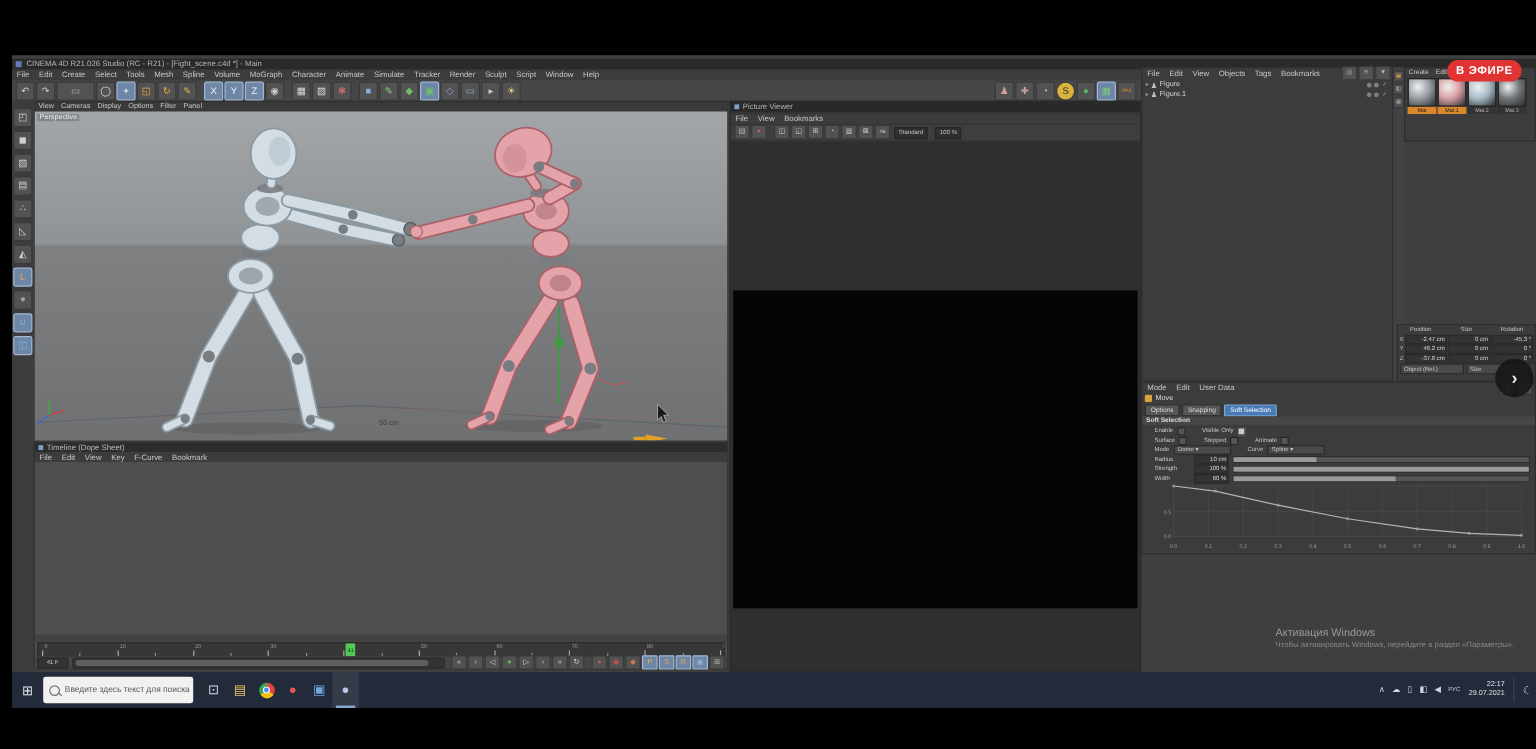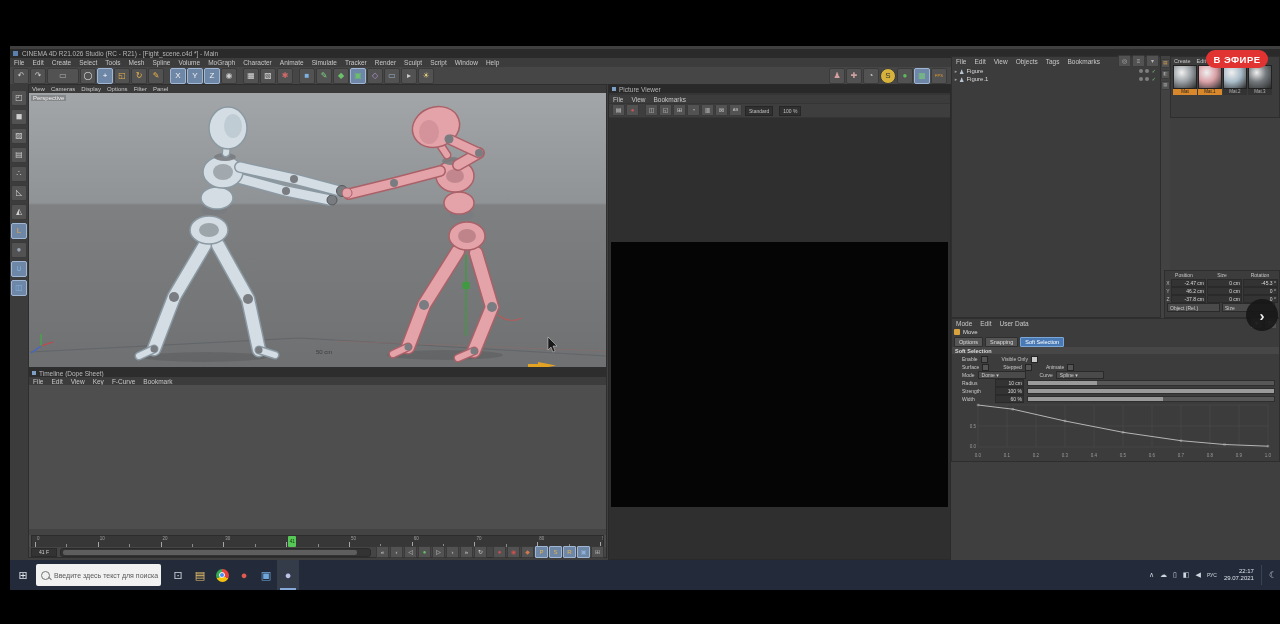--- a/index.html
+++ b/index.html
@@ -802,20 +802,24 @@
           <rect x="47.599999999999994" y="4.999999999999999" width="2.4" height="2.4" fill="#777"></rect>
           <rect x="99.8" y="16.76" width="2.4" height="2.4" fill="#777"></rect>
           <rect x="157.8" y="28.1" width="2.4" height="2.4" fill="#777"></rect>
           <rect x="215.8" y="36.49999999999999" width="2.4" height="2.4" fill="#777"></rect>
           <rect x="259.3" y="40.279999999999994" width="2.4" height="2.4" fill="#777"></rect>
           <rect x="302.8" y="41.959999999999994" width="2.4" height="2.4" fill="#777"></rect>
           <path d="M14.0,2.0L48.8,6.2L101.0,18.0L159.0,29.3L217.0,37.7L260.5,41.5L304.0,43.2" stroke="#b5b5b5" fill="none" stroke-width="1"></path>
         </svg>
     </div>
 
+    <div id="watermark" class="ab">
+      <div id="wm1">Активация Windows</div>
+      <div id="wm2">Чтобы активировать Windows, перейдите в раздел «Параметры».</div>
+    </div>
 
     <div id="taskbar" class="ab">
       <div id="start">⊞</div>
       <div id="search">
         <span class="mag"></span>
         <span>Введите здесь текст для поиска</span>
       </div>
       <div id="apps">
           <span class="app">
             <span class="g" style="color: rgb(207, 214, 224);">⊡</span>

